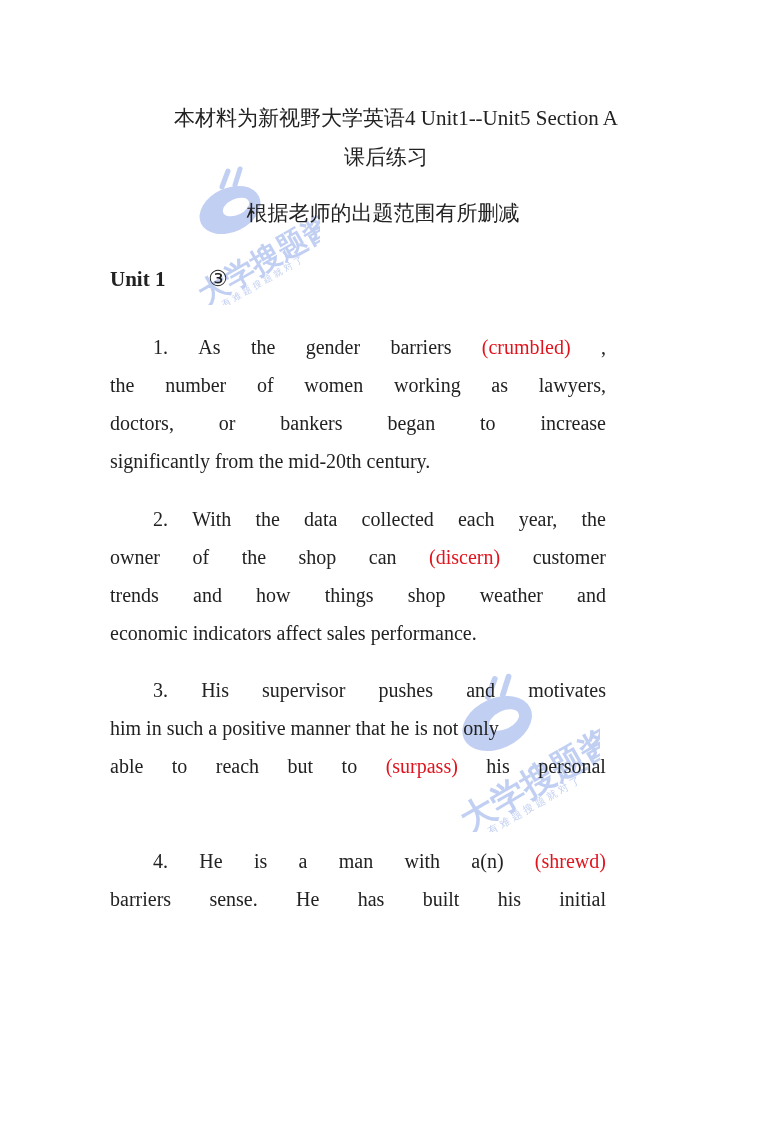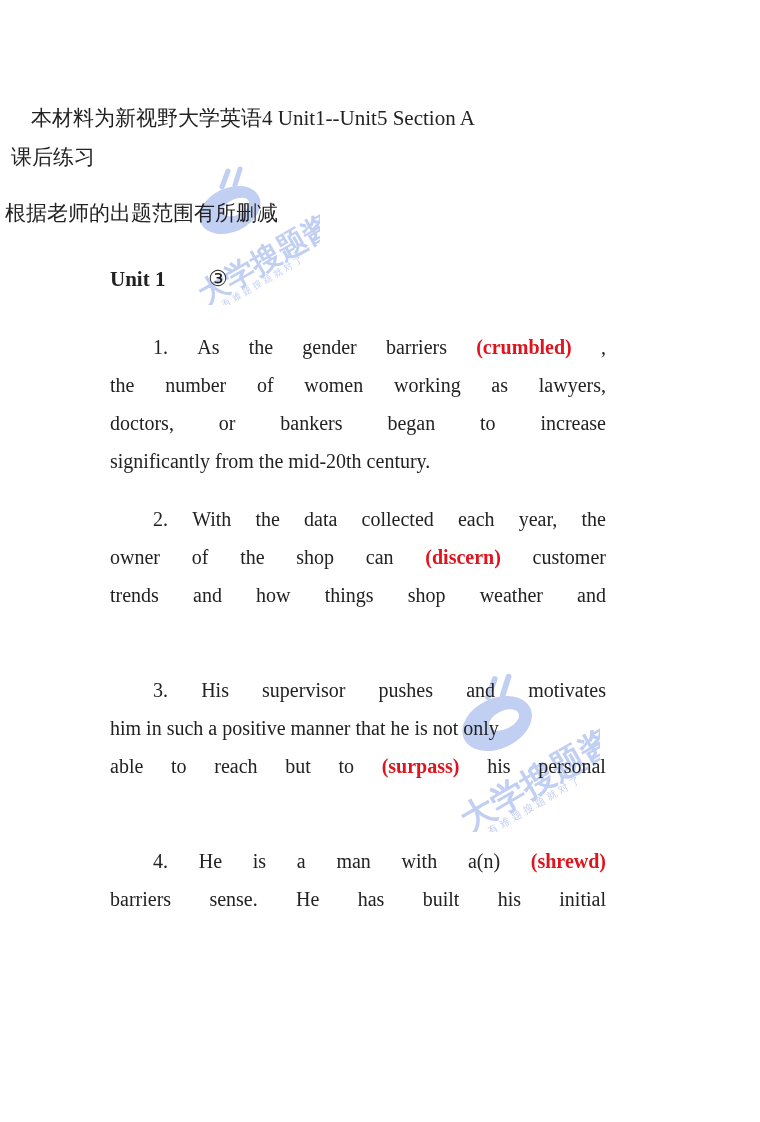--- a/index.html
+++ b/index.html
@@ -1,37 +1,37 @@
 <!DOCTYPE html>
 <html><head>
   <meta charset="utf-8">
   <style>
     html, body { margin: 0; padding: 0; background: #ffffff; }
     body { width: 760px; height: 1122px; position: relative; overflow: hidden;
            font-family: "Liberation Serif", "DejaVu Serif", serif; color: #222; }
     .page { position: absolute; left: 0; top: 0; width: 760px; height: 1122px; }
-    .title { position: absolute; left: 5px; width: 734px; text-align: left;
+    .title { position: absolute; left: 16px; width: 734px; text-align: center;
              font-size: 21px; line-height: 28px; color: #222;
              font-family: "Liberation Serif", "DejaVu Sans", serif; }
     .t1 { top: 104px; padding-left: 26px; box-sizing: border-box; }
     .t2 { top: 143px; padding-left: 6px; box-sizing: border-box; }
     .t3 { top: 199px; font-size: 21px; padding-left: 0; box-sizing: border-box;
           font-family: "DejaVu Sans", sans-serif; font-weight: 300; }
     .unit-heading { position: absolute; left: 110px; top: 265px;
                     font-size: 21px; font-weight: bold; line-height: 28px; }
     .unit-badge { position: absolute; left: 208px; top: 265px; font-size: 22px;
                   line-height: 28px; font-family: "DejaVu Sans", sans-serif; }
     .q { position: absolute; left: 110px; width: 496px; font-size: 20px;
          line-height: 38px; text-align: justify; text-align-last: justify; }
     .q .line { display: block; height: 38px; white-space: nowrap;
                display: flex; justify-content: space-between; }
     .q .line.last { justify-content: flex-start; gap: 0; }
     .q .line.first { padding-left: 43px; }
     .w { display: inline-block; }
-    .ans { color: #e0141e; font-weight: bold; }
+    .ans { color: #e0141e; font-weight: normal; }
     .watermark { position: absolute; pointer-events: none; opacity: 0.55; }
   </style>
 </head>
 <body>
 
 <div class="page">
 
   <svg class="watermark" style="left:180px; top:165px;" width="140" height="140" viewBox="0 0 140 140">
     <path d="M48 6 L42 22 M60 4 L55 20" stroke="#8fa8e8" stroke-width="5" stroke-linecap="round" fill="none"></path>
     <ellipse cx="50" cy="45" rx="32" ry="22" fill="#8fa8e8" transform="rotate(-25 50 45)"></ellipse>
@@ -108,20 +108,23 @@
       </span>
       <span class="line">
         <span class="w">trends</span>
         <span class="w">and</span>
         <span class="w">how</span>
         <span class="w">things</span>
         <span class="w">shop</span>
         <span class="w">weather</span>
         <span class="w">and</span>
       </span>
+      <span class="line last">
+        <span class="w">economic indicators affect sales performance.</span>
+      </span>
     </div>
   <div class="q" id="q2" style="top:671px;">
       <span class="line first">
         <span class="w">3.</span>
         <span class="w">His</span>
         <span class="w">supervisor</span>
         <span class="w">pushes</span>
         <span class="w">and</span>
         <span class="w">motivates</span>
       </span>

